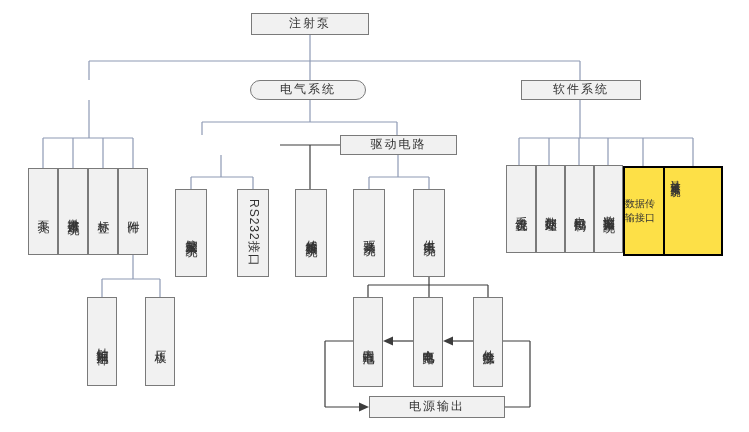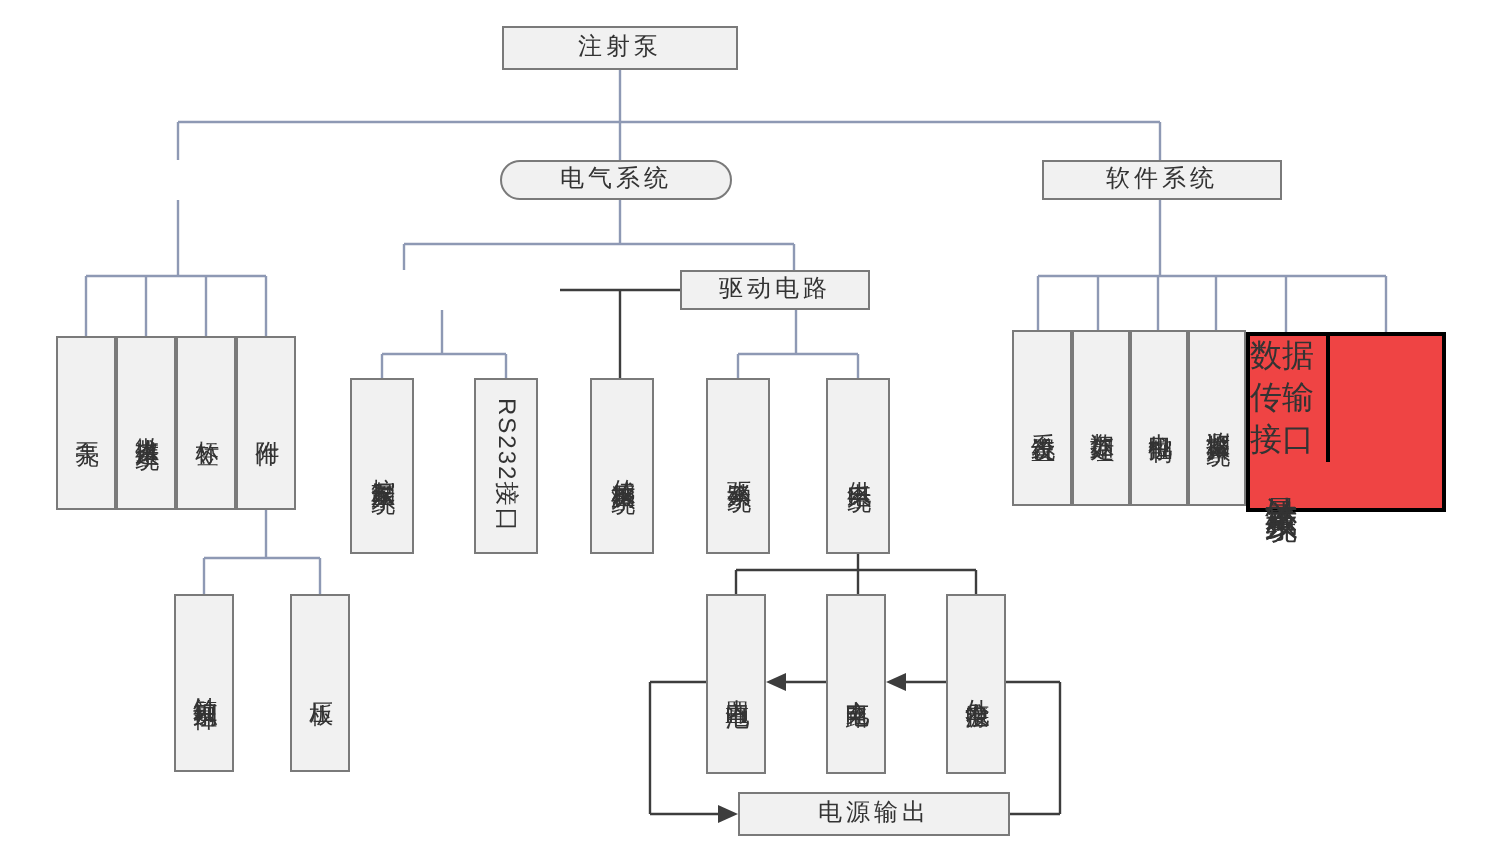--- a/index.html
+++ b/index.html
@@ -18,23 +18,23 @@
   .node.h{letter-spacing:2px;}
   .node .vtxt{
     writing-mode:vertical-rl;text-orientation:upright;
     letter-spacing:1px;
   }
   .node .stxt{
     writing-mode:vertical-rl;text-orientation:sideways;
     letter-spacing:1px;
   }
   .blackbox{
-    position:absolute;box-sizing:border-box;background:#ef4444;
-    border:2px solid #000;display:flex;flex-direction:column;
-    font-size:16px;
+    position:absolute;box-sizing:border-box;background:#fde047;
+    border:2px solid #000;display:flex;
+    font-size:10px;
   }
   .blackbox .cell-left{
     box-sizing:border-box;width:40px;border-right:2px solid #000;
     display:flex;align-items:center;justify-content:center;
   }
   .blackbox .cell-right{
     box-sizing:border-box;flex:1;padding:4px 13px 2px 2px;
   }
   .blackbox .cell-right .wrapv{
     writing-mode:vertical-rl;text-orientation:upright;
@@ -114,21 +114,21 @@
       <polygon points="369,407 359,402.5 359,411.5"></polygon>
       <polygon points="488,407 498,402.5 498,411.5"></polygon>
     </g>
   </svg>
 
   <div class="node h" style="left:251px;top:13px;width:118px;height:22px;">注射泵</div>
 
   <div class="node h" style="left:250px;top:80px;width:116px;height:20px;border-radius:10px;">电气系统</div>
   <div class="node h" style="left:521px;top:80px;width:120px;height:20px;">软件系统</div>
 
-  <div class="node h" style="left:340px;top:135px;width:95px;height:20px;">驱动电路</div>
+  <div class="node h" style="left:340px;top:135px;width:117px;height:20px;">驱动电路</div>
 
   <div class="node" style="left:28px;top:168px;width:30px;height:87px;">
     <span class="vtxt">泵壳</span>
     </div>
   <div class="node" style="left:58px;top:168px;width:30px;height:87px;">
     <span class="vtxt">微推进系统</span>
     </div>
   <div class="node" style="left:88px;top:168px;width:30px;height:87px;">
     <span class="vtxt">标签</span>
     </div>

